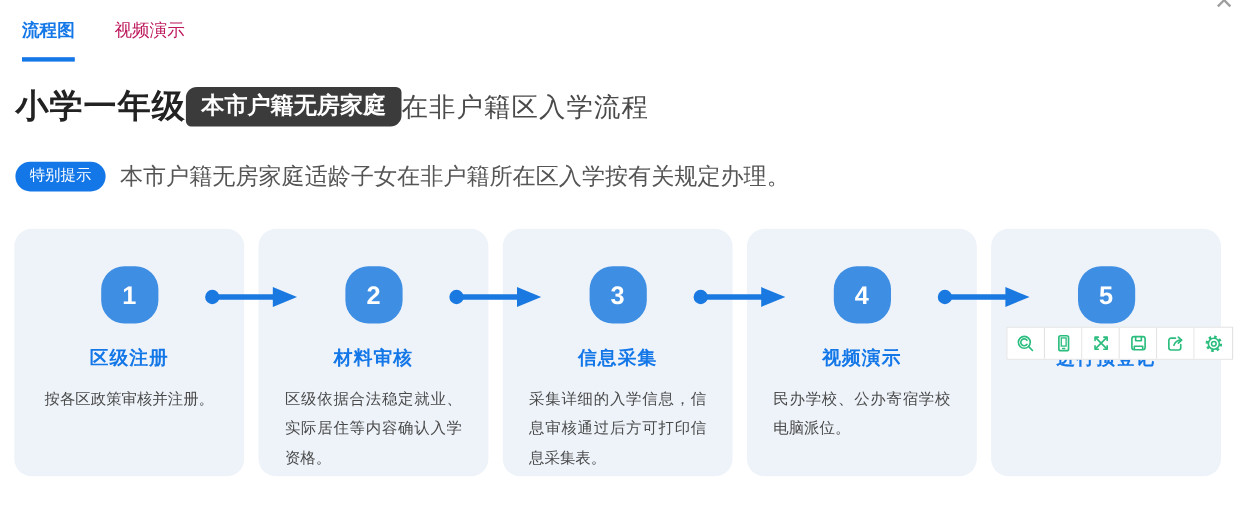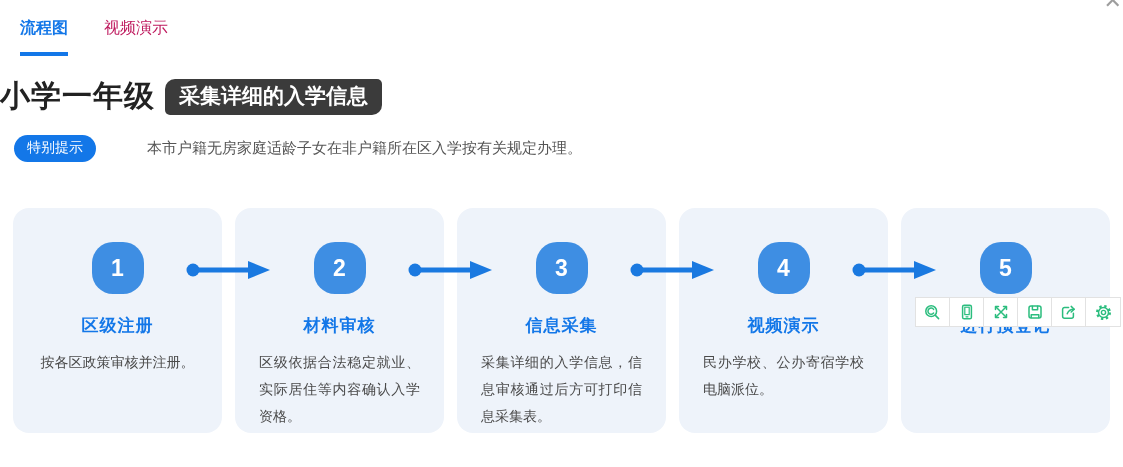--- a/index.html
+++ b/index.html
@@ -24,40 +24,40 @@
 
   
   .close-x {
     position: absolute; top: -10px; right: 1px;
     font-size: 22px; font-weight: 700; color: #9e9e9e; cursor: pointer;
     line-height: 1;
   }
 
   
   .title-row {
-    position: absolute; top: 76px; left: 0;
-    display: flex; align-items: center; gap: 10px; white-space: nowrap;
+    position: absolute; top: 76px; left: 14px;
+    display: flex; align-items: center; white-space: nowrap;
   }
   .title-grade { font-size: 30px; font-weight: 800; color: #222; letter-spacing: 1px; }
   .title-badge {
     background: #3b3b3b; color: #fff; font-size: 21px; font-weight: 600;
     padding: 3px 14px 5px; border-radius: 10px 5px 10px 5px;
   }
   .title-suffix { font-size: 24px; color: #4a4a4a; letter-spacing: 1px; }
 
   
   .tip-row {
-    position: absolute; top: 135px; left: 14px;
-    display: flex; align-items: center; gap: 13px;
+    position: absolute; top: 146px; left: 14px;
+    display: flex; align-items: flex-end; gap: 13px;
   }
   .tip-badge {
     background: #1377e8; color: #fff; font-size: 14px;
     padding: 4px 13px 5px; border-radius: 999px;
   }
-  .tip-text { font-size: 15px; color: #555; margin-left: 38px; }
+  .tip-text { font-size: 21px; color: #555; }
 
   
   .flow {
     position: absolute; top: 208px; left: 13px;
     display: flex; gap: 13px;
   }
   .card {
     width: 209px; height: 225px;
     background: #eef3fa; border-radius: 16px;
     padding: 34px 24px 0;
@@ -105,21 +105,22 @@
 
 <div class="tabs">
   <button class="tab active">流程图</button>
   <button class="tab inactive">视频演示</button>
 </div>
 
 <span class="close-x">✕</span>
 
 <div class="title-row">
   <span class="title-grade">小学一年级</span>
-  <span class="title-badge">采集详细的入学信息</span>
+  <span class="title-badge">本市户籍无房家庭</span>
+  <span class="title-suffix">在非户籍区入学流程</span>
 </div>
 
 <div class="tip-row">
   <span class="tip-badge">特别提示</span>
   <span class="tip-text">本市户籍无房家庭适龄子女在非户籍所在区入学按有关规定办理。</span>
 </div>
 
 <div class="flow">
   <div class="card card-1">
     <div class="step-num">1</div>

